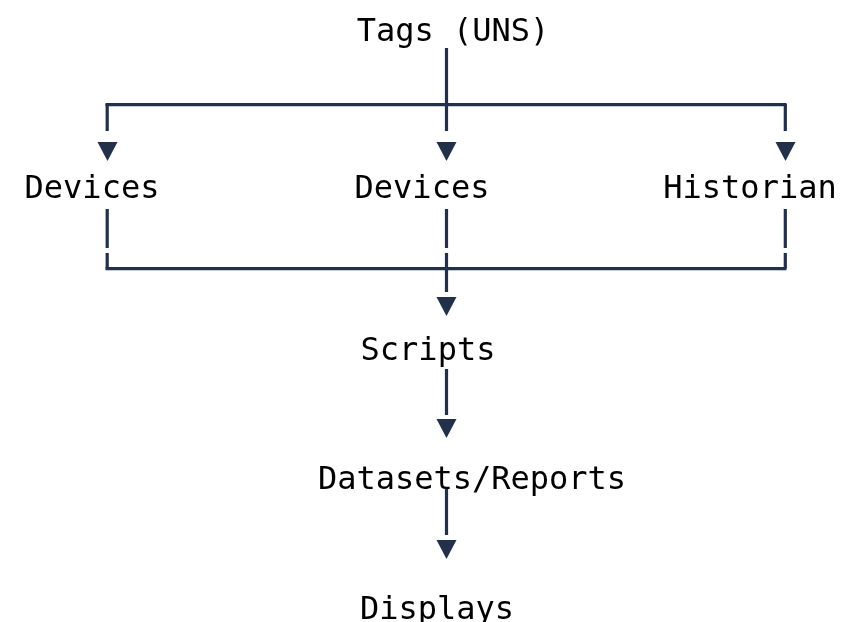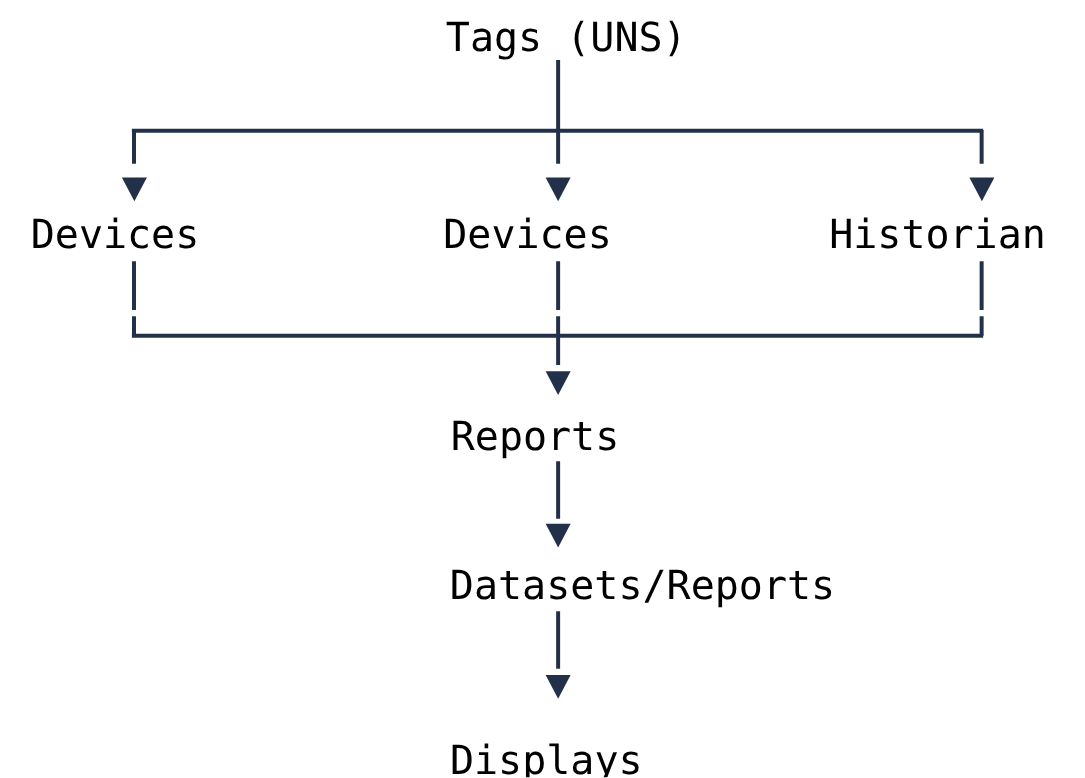--- a/index.html
+++ b/index.html
@@ -83,19 +83,19 @@
   </svg>
 
   <div class="node" style="left:453px; top:30px;">Tags (UNS)</div>
 
   <div class="node" style="left:92px; top:187px;">Devices</div>
 
   <div class="node" style="left:422px; top:187px;">Devices</div>
 
   <div class="node" style="left:750px; top:187px;text-align:center;">Historian</div>
 
-  <div class="node" style="left:428px; top:349px;">Reports</div>
+  <div class="node" style="left:428px; top:349px;">Scripts</div>
 
-  <div class="node" style="left:472px; top:468px;margin-left:42px;">Datasets/Reports</div>
+  <div class="node" style="left:472px; top:478px;">Datasets/Reports</div>
 
   <div class="node" style="left:437px; top:608px;">Displays</div>
 
 </div>
 
 </body></html>

